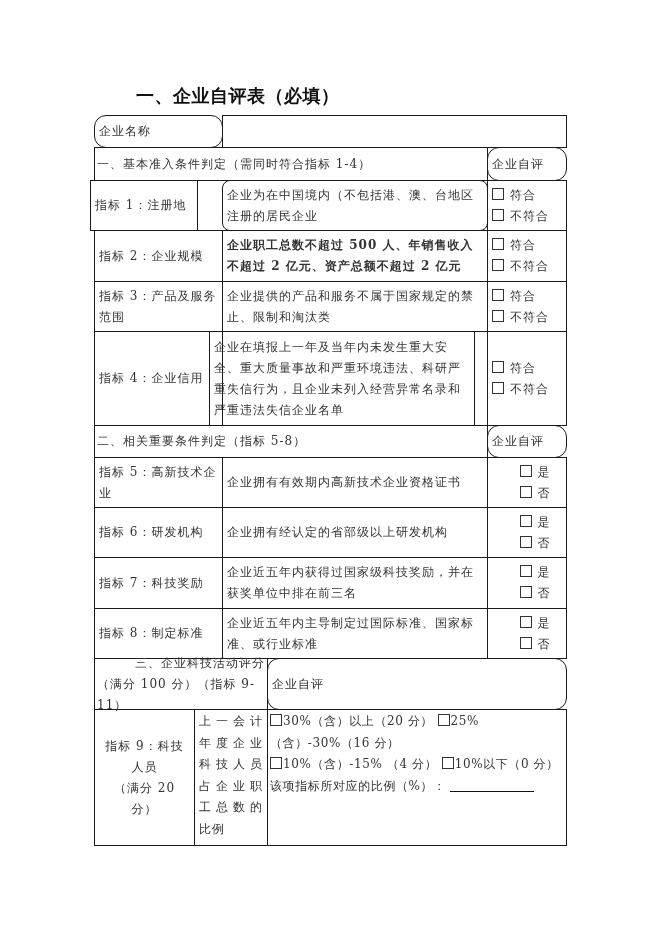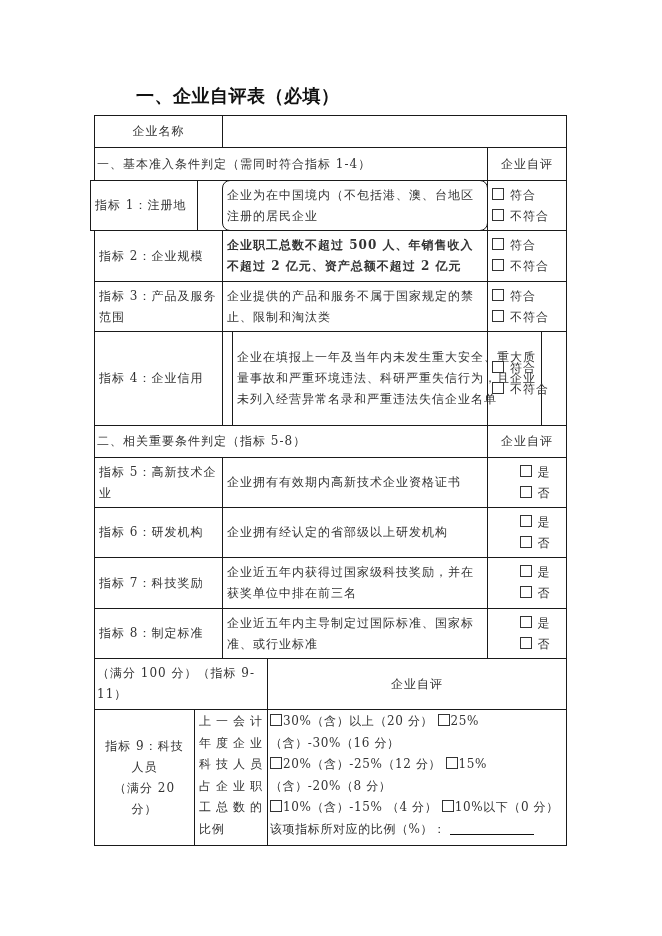--- a/index.html
+++ b/index.html
@@ -2,21 +2,21 @@
 <html><head>
 <meta charset="utf-8">
 <style>
   html, body { margin:0; padding:0; background:#ffffff; }
   body { width:662px; height:936px; position:relative; overflow:hidden;
          font-family:"DejaVu Serif", "Liberation Serif", serif; color:#222; }
   .title { position:absolute; left:136px; top:84px; font-family:"DejaVu Sans","Liberation Sans",sans-serif;
            font-weight:bold; font-size:18px; color:#111; letter-spacing:0.5px; }
   .cell { position:absolute; box-sizing:border-box; border:1px solid #1a1a1a; font-size:12px;
           line-height:21px; color:#333; letter-spacing:1px; padding:0 4px; display:flex; align-items:center; }
-  .cell.center { justify-content:center; text-align:center; }
+  .cell.center { justify-content:flex-start; text-align:center;border-radius:12px; }
   .cell .txt { width:100%; }
   .chk { display:block; line-height:21px; }
   .box { display:inline-block; width:10px; height:10px; border:1px solid #333; margin-right:6px; vertical-align:-1px; }
   .evalc { justify-content:center; }
   .evalc .inner { text-align:left; }
   .justify { text-align:justify; text-align-last:justify; }
   .blank { display:inline-block; width:84px; border-bottom:1px solid #111; height:14px; vertical-align:-2px; margin-left:4px; }
   .opt { white-space:normal; }
 </style>
 </head>
@@ -73,21 +73,21 @@
 <div class="cell" style="left:487px;top:281px;width:80px;height:51px;">
   <div>
     <span class="chk"><span class="box"></span><span>符合</span></span>
     <span class="chk"><span class="box"></span><span>不符合</span></span>
   </div>
 </div>
 
 <div class="cell" style="left:94px;top:331px;width:129px;height:95px;">
     <span class="txt">指标 4：企业信用</span>
   </div>
-<div class="cell" style="left:232px;top:331px;width:310px;height:95px;">
+<div class="cell" style="left:209px;top:331px;width:266px;height:95px;">
     <span class="txt">企业在填报上一年及当年内未发生重大安全、重大质量事故和严重环境违法、科研严重失信行为，且企业未列入经营异常名录和严重违法失信企业名单</span>
   </div>
 <div class="cell" style="left:487px;top:331px;width:80px;height:95px;">
   <div>
     <span class="chk"><span class="box"></span><span>符合</span></span>
     <span class="chk"><span class="box"></span><span>不符合</span></span>
   </div>
 </div>
 
 <div class="cell" style="left:94px;top:425px;width:394px;height:33px;padding-left:2px;">
@@ -144,20 +144,21 @@
   </div>
 <div class="cell evalc" style="left:487px;top:608px;width:80px;height:51px;">
   <div class="inner" style="padding-left:16px;">
     <span class="chk"><span class="box"></span><span>是</span></span>
     <span class="chk"><span class="box"></span><span>否</span></span>
   </div>
 </div>
 
 <div class="cell" style="left:94px;top:658px;width:174px;height:52px;padding:0 2px;">
   <div class="txt">
+    <div style="text-align:right;">三、企业科技活动评分</div>
     <div>（满分 100 分）（指标 9-11）</div>
   </div>
 </div>
 <div class="cell center" style="left:267px;top:658px;width:300px;height:52px;">
   <span>企业自评</span>
 </div>
 
 <div class="cell" style="left:94px;top:709px;width:101px;height:137px;text-align:center;">
   <div class="txt">
     <div>指标 9：科技人员</div>
@@ -174,24 +175,20 @@
     <div>比例</div>
   </div>
 </div>
 <div class="cell" style="left:267px;top:709px;width:300px;height:137px;padding:1px 2px;align-items:flex-start;letter-spacing:0.6px;">
   <div class="txt" style="line-height:21.5px;">
     <div class="opt">
       <span><span class="box" style="margin-right:1px;"></span><span>30%（含）以上（20 分）</span></span>
       <span><span class="box" style="margin-right:1px;"></span><span>25%（含）-30%（16 分）</span></span>
     </div>
     <div class="opt">
-      <span><span class="box" style="margin-right:1px;"></span><span>20%（含）-25%（12 分）</span></span>
-      <span><span class="box" style="margin-right:1px;"></span><span>15%（含）-20%（8 分）</span></span>
-    </div>
-    <div class="opt">
       <span><span class="box" style="margin-right:1px;"></span><span>10%（含）-15% （4 分）</span></span>
       <span><span class="box" style="margin-right:1px;"></span><span>10%以下（0 分）</span></span>
     </div>
     <div>
       <span>该项指标所对应的比例（%）：</span><span class="blank"></span>
     </div>
   </div>
 </div>
 
 </body></html>

